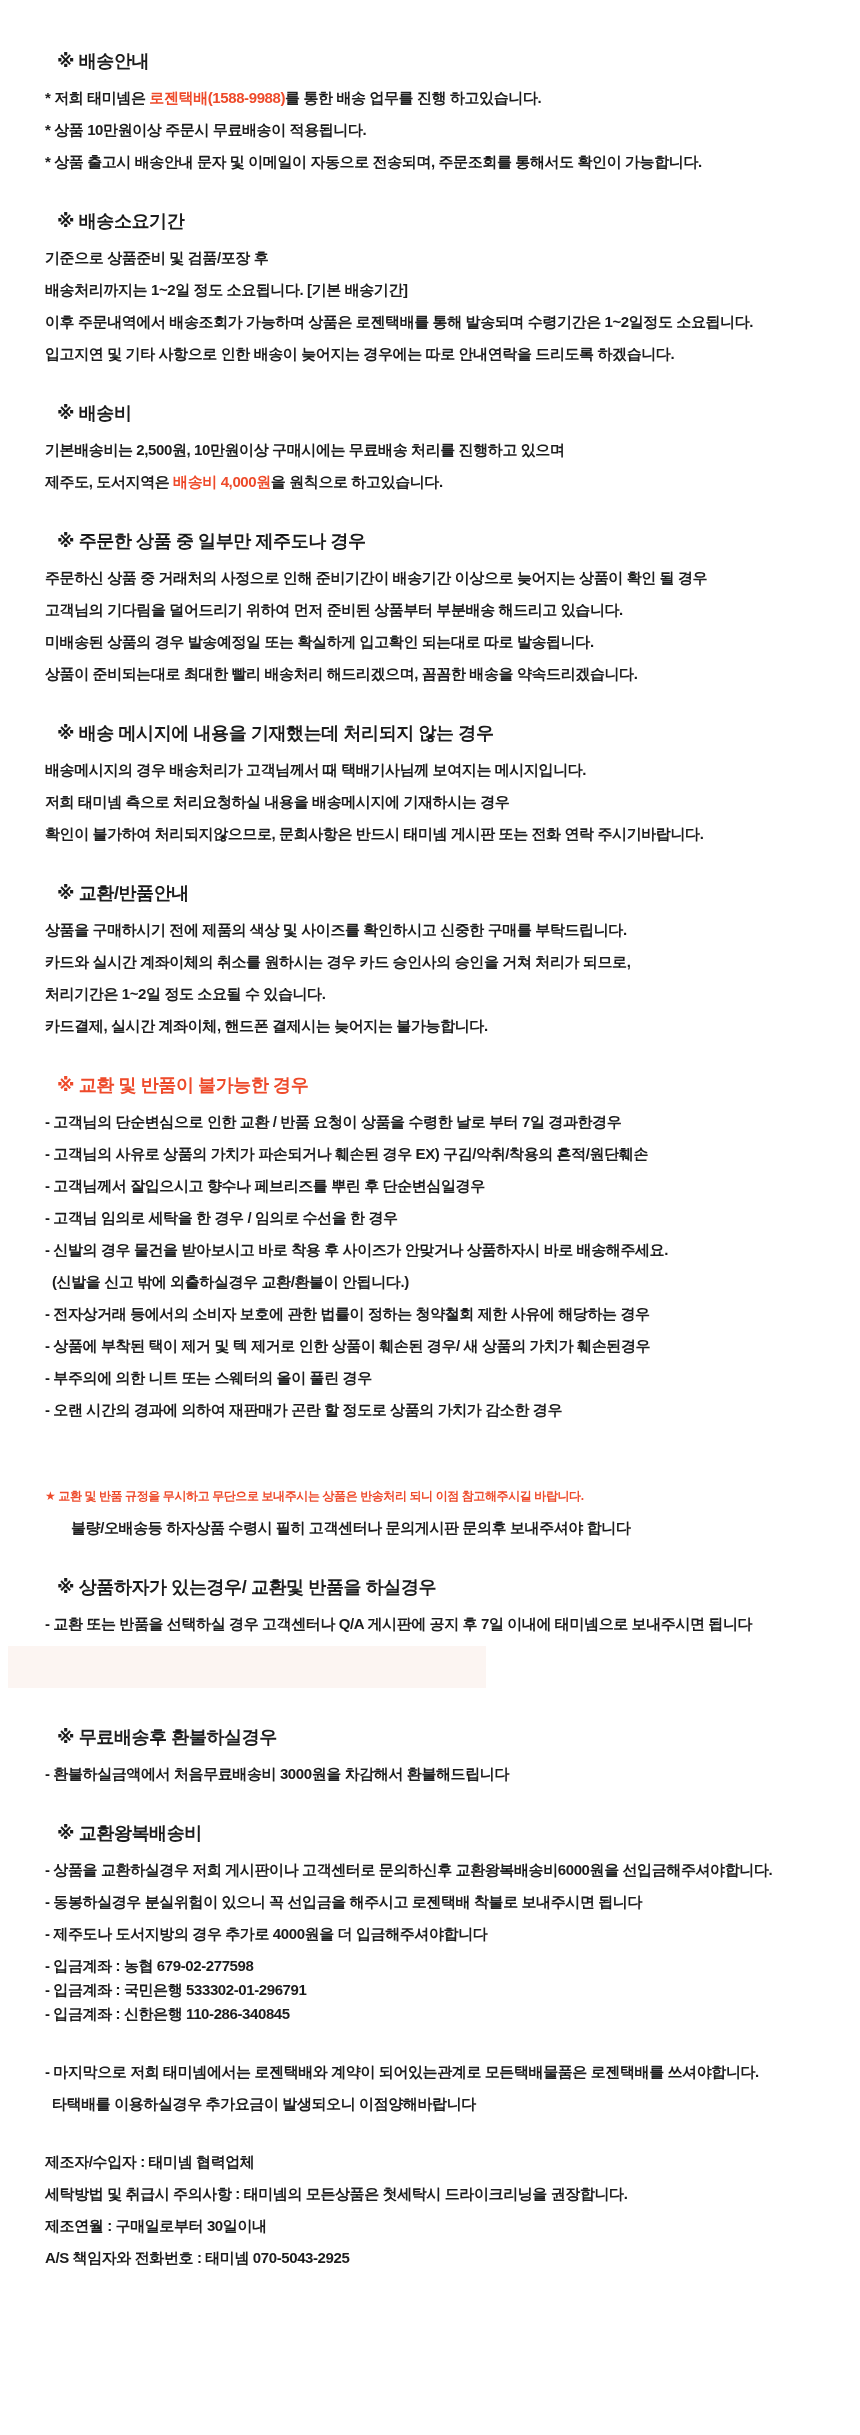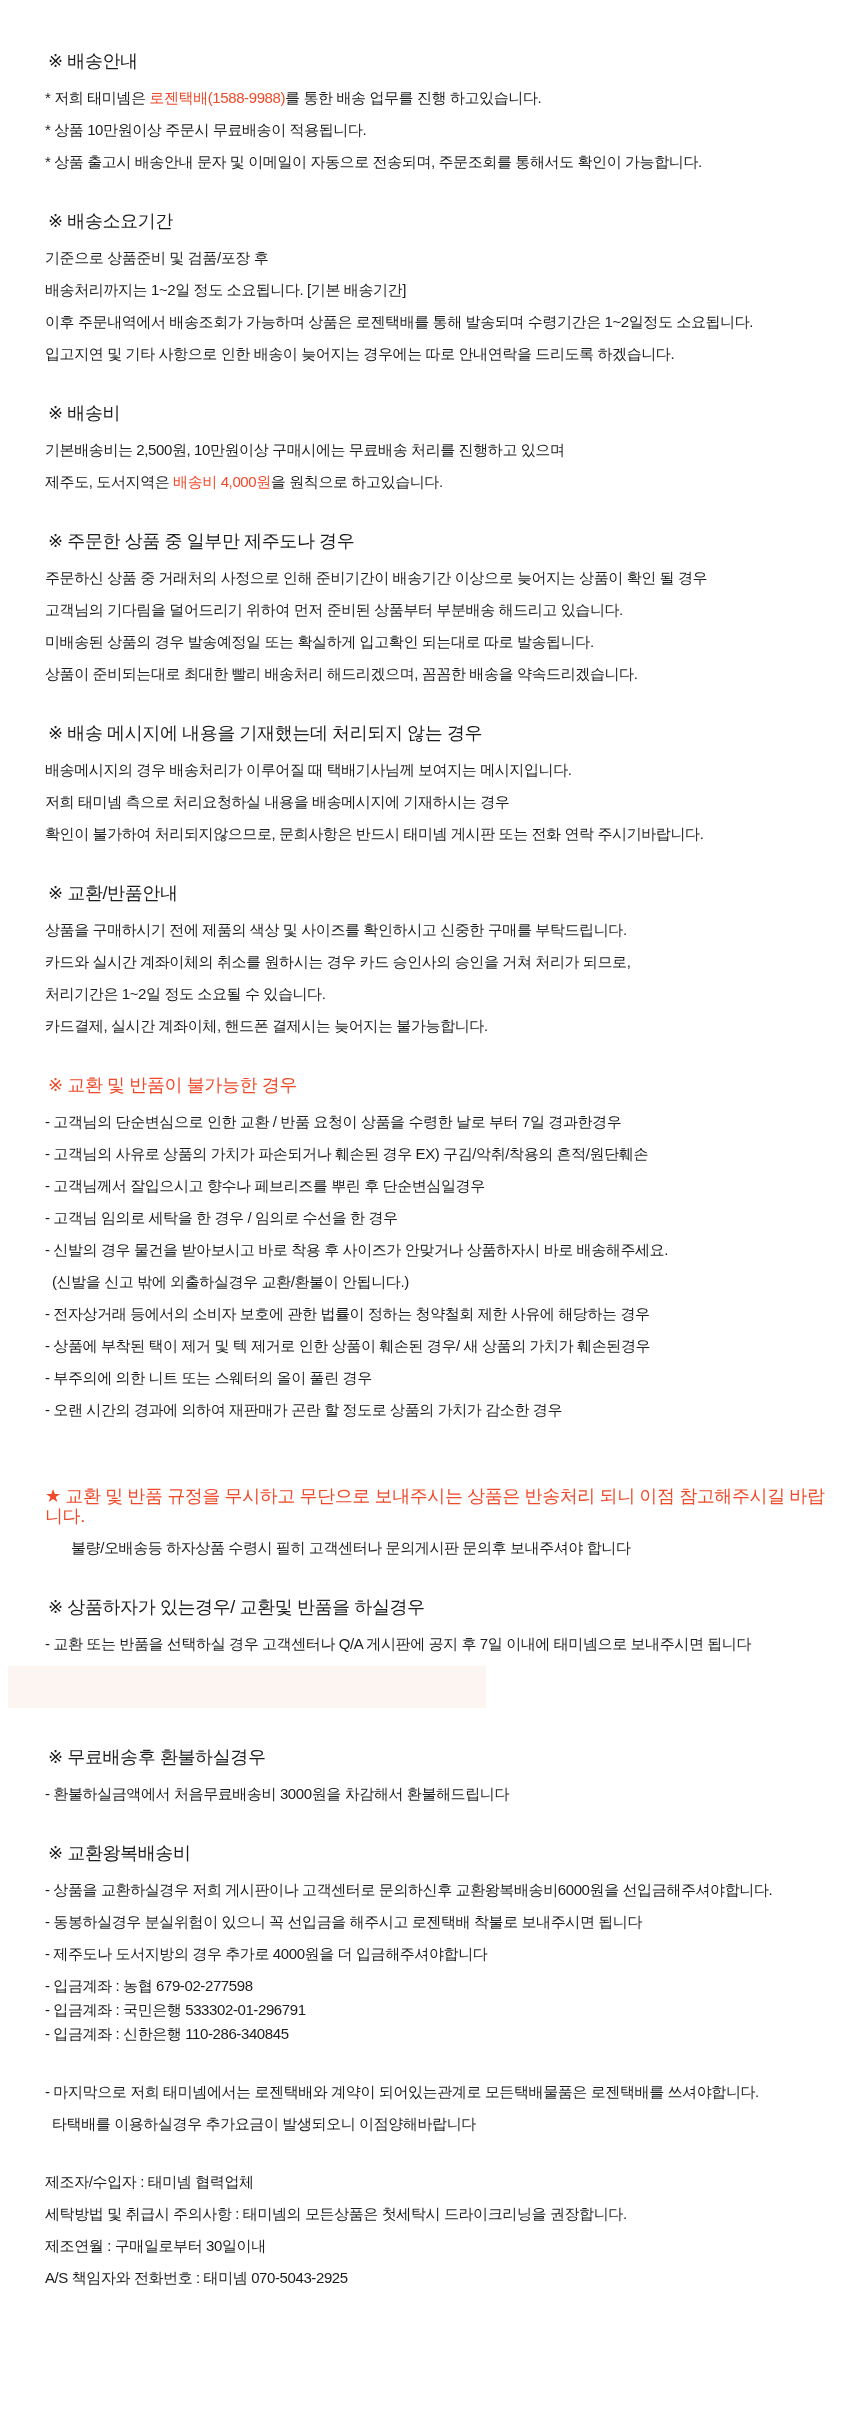--- a/index.html
+++ b/index.html
@@ -15,36 +15,36 @@
   .doc {
     box-sizing: border-box;
     padding: 50px 20px 70px 45px;
   }
   .sec { margin-top: 38px; }
   .sec:first-child { margin-top: 0; }
   .sec.xl-gap { margin-top: 66px; }
   .heading {
     font-size: 18px;
     line-height: 22px;
-    margin: 0 0 16px 3px;
-    font-weight: 400;
+    margin: 0 0 16px 12px;
+    font-weight: 700;
   }
   .line {
     margin: 0 0 12px 0;
     font-size: 15px;
     line-height: 20px;
-    font-weight: 400;
+    font-weight: 700;
   }
   .accent { color: #ee4a2a; }
   .line.sub { padding-left: 7px; }
   .line.sub2 { padding-left: 26px; }
   .line.account { margin-bottom: 4px; }
   .line.spaced-sm { }
   .line.spaced-lg { margin-top: 38px; }
-  .line.alert { color: #ee4a2a; font-size: 18px; }
+  .line.alert { color: #ee4a2a; font-size: 12px; }
   .highlight-block {
     width: 478px;
     height: 42px;
     margin: 4px 0 0 -37px;
     background: #fcf5f2;
   }
 </style>
 </head>
 <body>
 
@@ -69,21 +69,21 @@
     </section>
     <section class="sec">
       <h2 class="heading">※ 주문한 상품 중 일부만 제주도나 경우</h2>
       <p class="line"><span>주문하신 상품 중 거래처의 사정으로 인해 준비기간이 배송기간 이상으로 늦어지는 상품이 확인 될 경우</span></p>
       <p class="line"><span>고객님의 기다림을 덜어드리기 위하여 먼저 준비된 상품부터 부분배송 해드리고 있습니다.</span></p>
       <p class="line"><span>미배송된 상품의 경우 발송예정일 또는 확실하게 입고확인 되는대로 따로 발송됩니다.</span></p>
       <p class="line"><span>상품이 준비되는대로 최대한 빨리 배송처리 해드리겠으며, 꼼꼼한 배송을 약속드리겠습니다.</span></p>
     </section>
     <section class="sec">
       <h2 class="heading">※ 배송 메시지에 내용을 기재했는데 처리되지 않는 경우</h2>
-      <p class="line"><span>배송메시지의 경우 배송처리가 이루어질 때 택배기사님께 보여지는 메시지입니다.</span></p>
+      <p class="line"><span>배송메시지의 경우 배송처리가 고객님께서 때 택배기사님께 보여지는 메시지입니다.</span></p>
       <p class="line"><span>저희 태미넴 측으로 처리요청하실 내용을 배송메시지에 기재하시는 경우</span></p>
       <p class="line"><span>확인이 불가하여 처리되지않으므로, 문희사항은 반드시 태미넴 게시판 또는 전화 연락 주시기바랍니다.</span></p>
     </section>
     <section class="sec">
       <h2 class="heading">※ 교환/반품안내</h2>
       <p class="line"><span>상품을 구매하시기 전에 제품의 색상 및 사이즈를 확인하시고 신중한 구매를 부탁드립니다.</span></p>
       <p class="line"><span>카드와 실시간 계좌이체의 취소를 원하시는 경우 카드 승인사의 승인을 거쳐 처리가 되므로,</span></p>
       <p class="line"><span>처리기간은 1~2일 정도 소요될 수 있습니다.</span></p>
       <p class="line"><span>카드결제, 실시간 계좌이체, 핸드폰 결제시는 늦어지는 불가능합니다.</span></p>
     </section>

